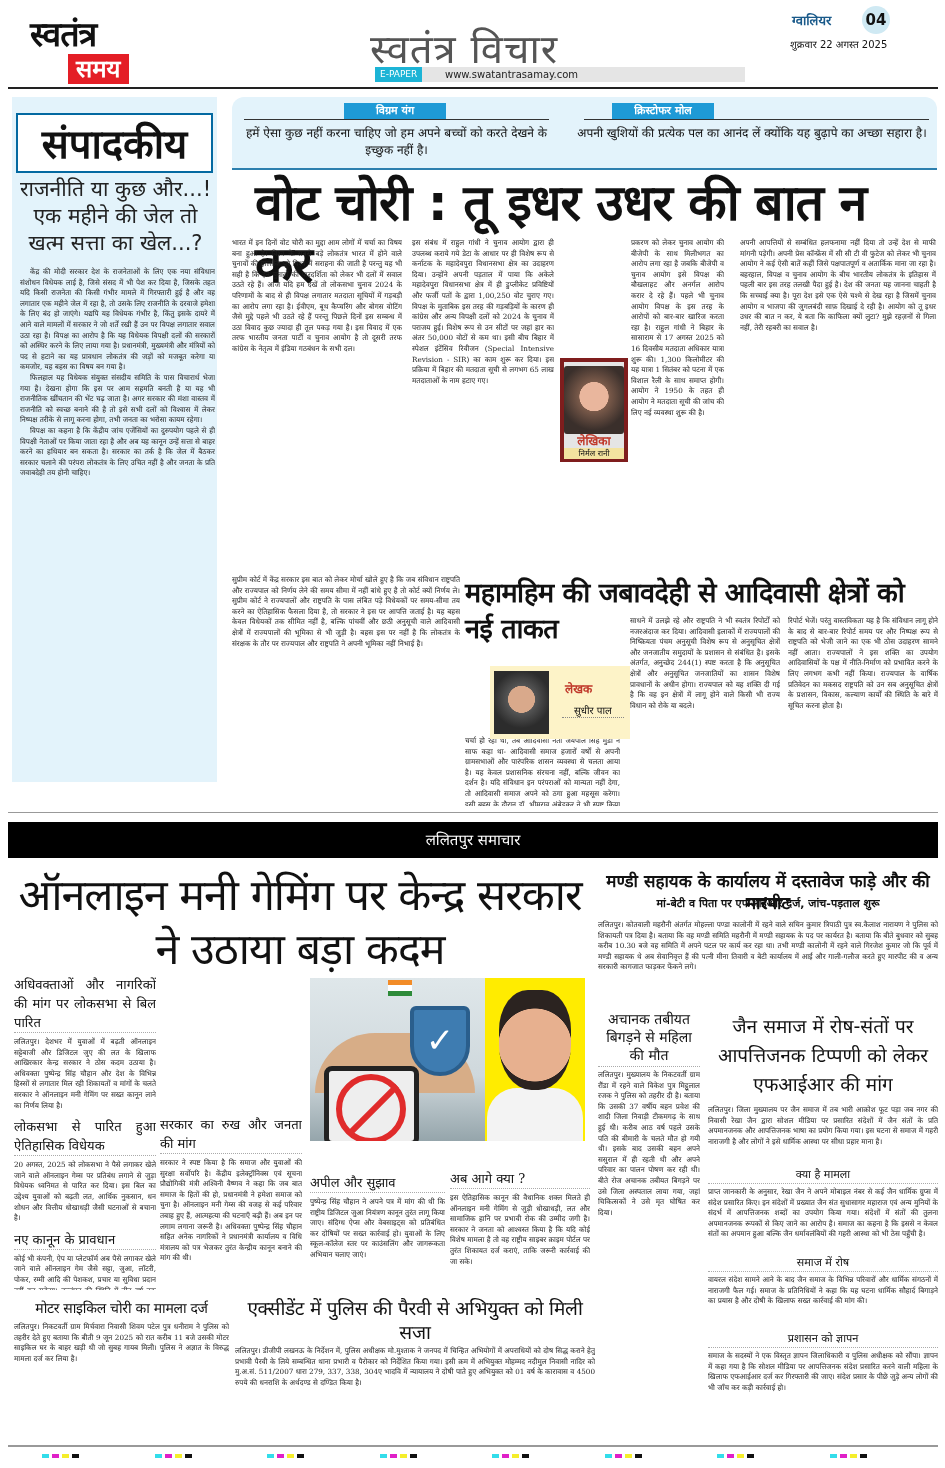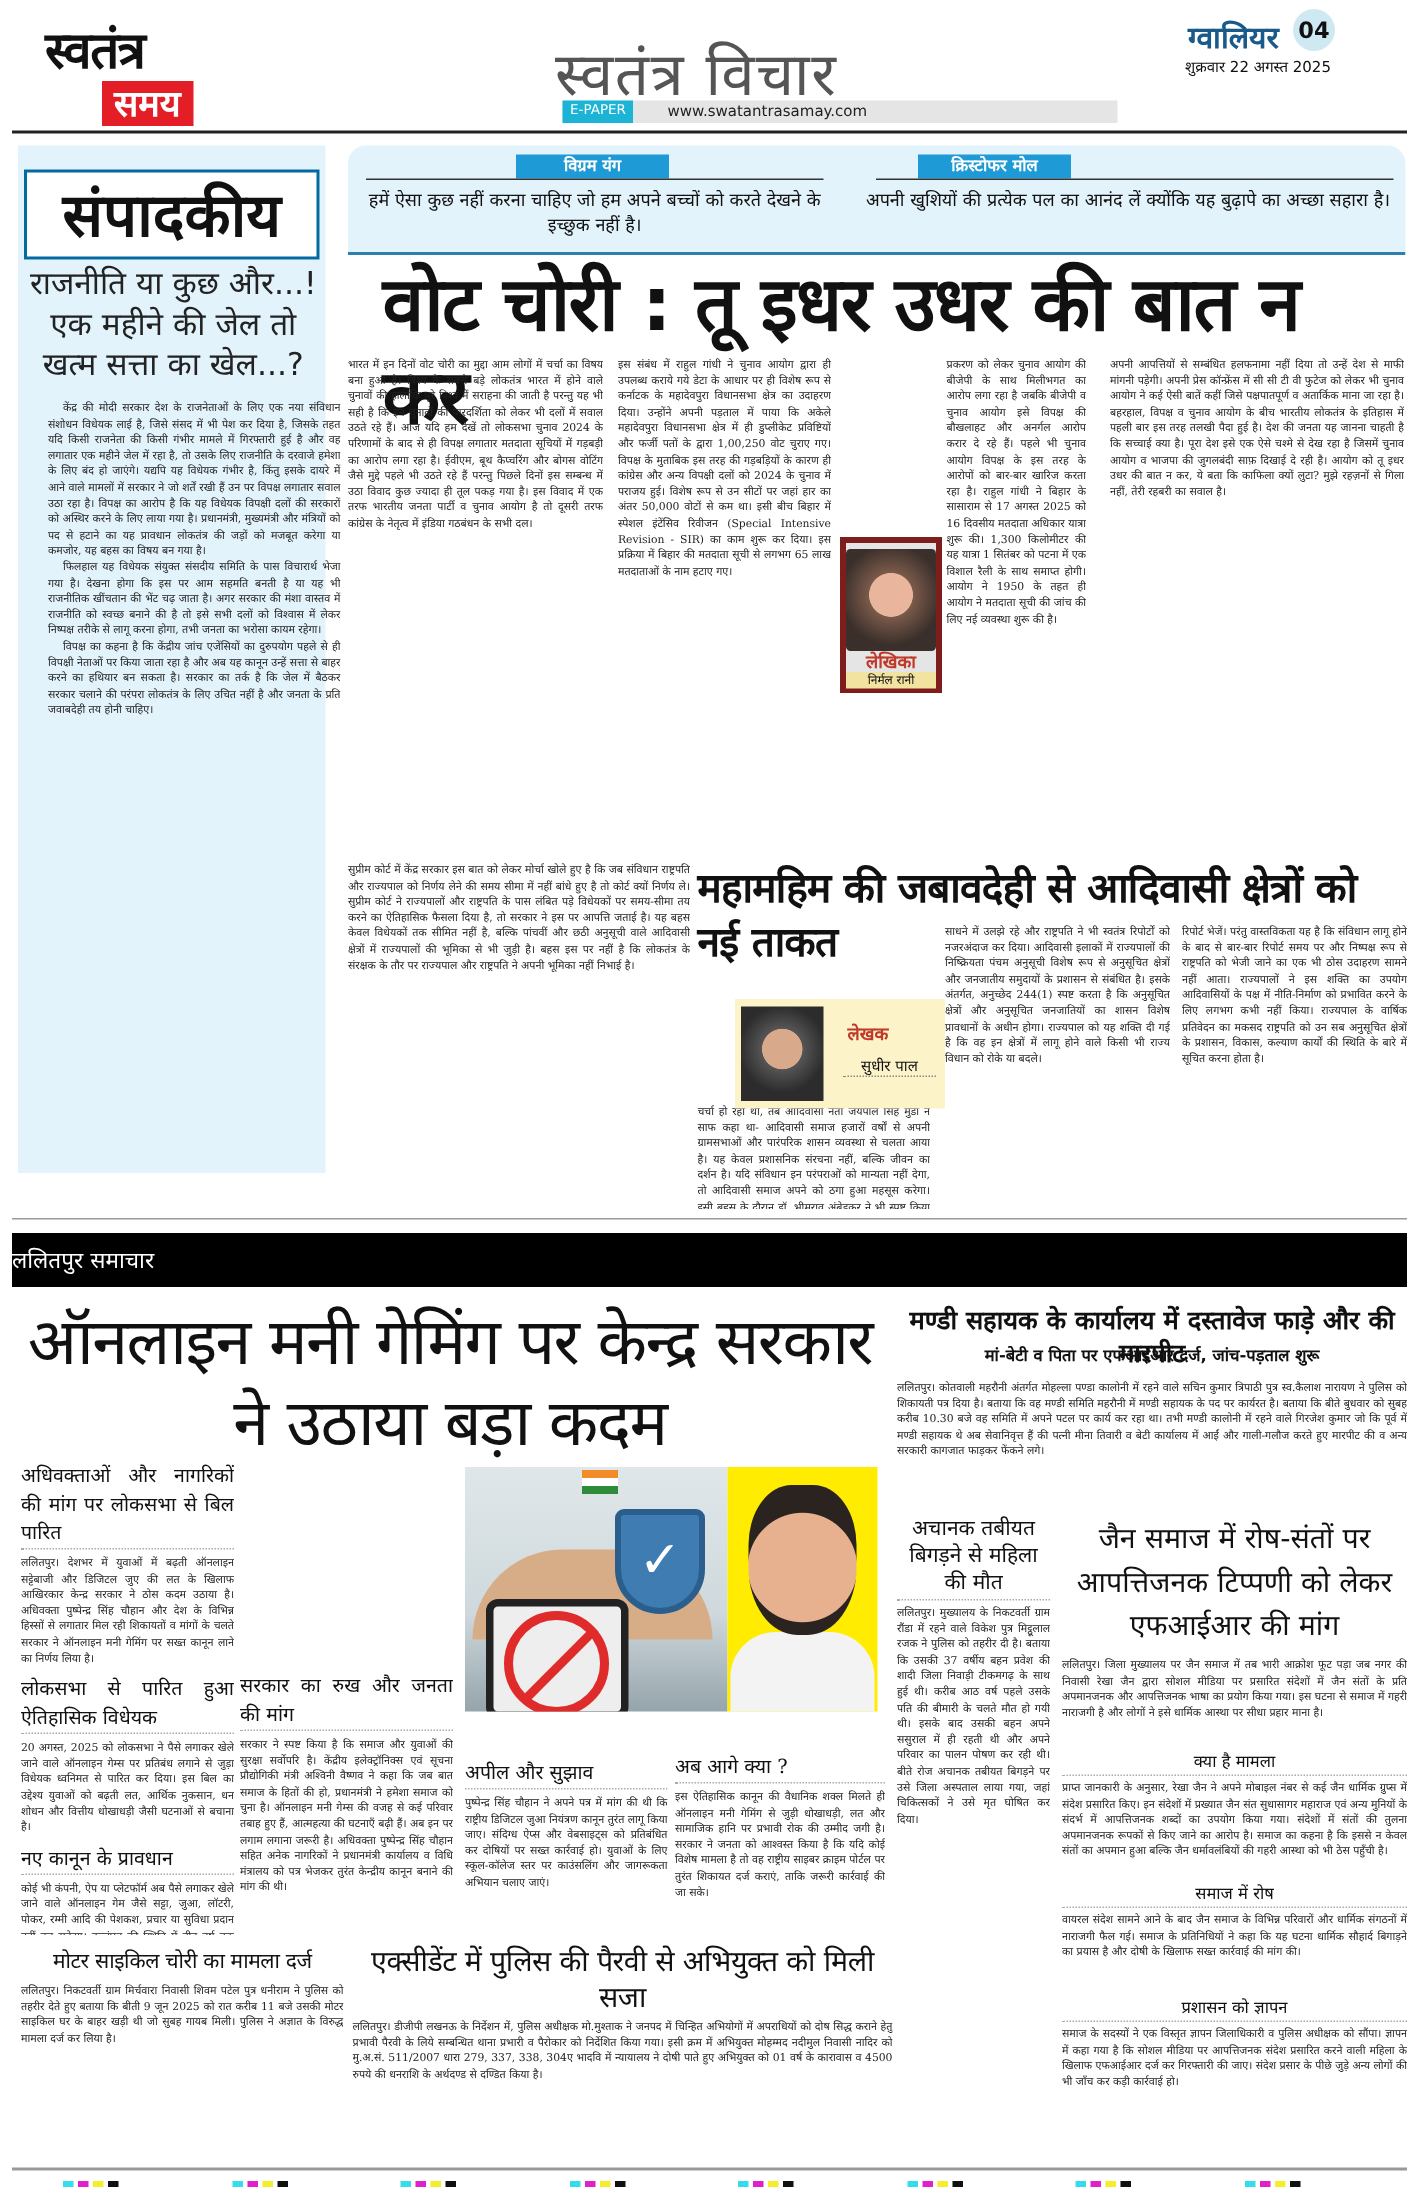--- a/index.html
+++ b/index.html
@@ -8,50 +8,50 @@
 .txt{font-family:"DejaVu Serif",serif;font-size:7.2px;line-height:10.6px;color:#222;text-align:justify;overflow:hidden}
 .txt p{text-indent:10px}
 
 #logo{left:30px;top:14px;width:125px;height:72px}
 #logo .l1{font-size:34px;font-weight:bold;line-height:40px;color:#111;letter-spacing:-1px}
 #logo .l2{position:absolute;left:38px;top:40px;background:#e41e26;color:#fff;font-size:24px;font-weight:bold;padding:0 8px;line-height:30px}
 #pagetitle{left:370px;top:20px;font-size:40px;color:#555;font-weight:normal;letter-spacing:1px}
 #ebar{left:375px;top:67px;width:370px;height:15px;background:#e5e5e5}
 #epaper{position:absolute;left:0;top:0;background:#1cb4d6;color:#fff;font-size:9px;padding:0 5px;line-height:15px}
 #url{position:absolute;left:70px;top:0;font-size:10px;line-height:15px;color:#222}
-#city{left:792px;top:11px;font-size:20px;font-weight:bold;color:#1a5a8a}
+#city{left:792px;top:11px;font-size:13px;font-weight:bold;color:#1a5a8a}
 #pgnum{left:862px;top:6px;width:28px;height:28px;border-radius:50%;background:#cfe9f3;font-size:15px;font-weight:bold;text-align:center;line-height:28px;color:#111}
 #date{left:790px;top:37px;font-size:10px;color:#111}
 #hr1{left:8px;top:87px;width:930px;height:2px;background:#222}
 
 #edbox{left:12px;top:97px;width:205px;height:685px;background:#e3f3fb}
 #edtitle{left:16px;top:113px;width:197px;height:60px;background:#fff;border:2px solid #0369a1;font-size:40px;font-weight:bold;text-align:center;line-height:58px}
 #edhead{left:18px;top:176px;width:195px;font-size:21px;line-height:27px;text-align:center;color:#222}
-#edbody{left:32px;top:267px;width:195px;height:510px}
+#edbody{left:20px;top:267px;width:195px;height:510px}
 
 #qbox{left:232px;top:97px;width:705px;height:73px;background:#e3f3fb;border-radius:12px 12px 0 0;border-bottom:2px solid #2d7fae}
 .qlab{position:absolute;top:6px;background:#1e9ad6;color:#fff;font-size:11px;font-weight:bold;text-align:center;line-height:14px;padding:1px 0}
 .qline{position:absolute;top:22px;height:1px;background:#333}
 .qtxt{position:absolute;top:28px;font-size:12px;line-height:17px;text-align:center;color:#111}
 
 #mainhead{left:255px;top:172px;width:680px;font-size:50px;font-weight:bold;line-height:62px;letter-spacing:-1px;color:#111}
 .col{position:absolute}
 #writer1{left:560px;top:358px;width:68px;height:104px;background:#e5e5e5;border:4px solid #7f1d1d}
 .photo1{width:60px;height:68px;margin:4px auto 0;border-radius:3px;background:radial-gradient(circle at 50% 45%,#e9b69d 30%,#7a5a4a 31%,#3a2f2b 70%)}
 #writer1 .lbl{font-size:12px;color:#c0392b;font-weight:bold;text-align:center;line-height:14px}
 #writer1 .nm{font-size:8px;text-align:center;background:#f3e3a0;line-height:11px}
 
 #sec2head{left:465px;top:575px;width:475px;font-size:27px;font-weight:bold;line-height:36px;letter-spacing:-0.5px}
 #writer2{left:490px;top:666px;width:140px;height:73px;background:#fdf3c8}
 .photo2{position:absolute;left:4px;top:5px;width:55px;height:63px;background:radial-gradient(circle at 50% 45%,#d9a98b 30%,#555 31%,#2c2c2c 65%)}
 #writer2 .lbl{position:absolute;left:75px;top:14px;font-size:12px;color:#c0392b;font-weight:bold}
 #writer2 .nm{position:absolute;left:72px;top:37px;font-size:10px;border-bottom:1px dotted #888;width:62px;text-align:center}
 
 #hr2{left:8px;top:812px;width:930px;height:1px;background:#999}
-#lbanner{left:8px;top:822px;width:930px;height:36px;background:#000;color:#fff;font-size:15px;line-height:36px}
+#lbanner{left:8px;top:822px;width:930px;height:36px;background:#000;color:#fff;font-size:15px;text-align:center;line-height:36px}
 #gamehead{left:10px;top:868px;width:580px;font-size:43px;font-weight:normal;line-height:54px;text-align:center;letter-spacing:-1px}
 #mandihead{left:598px;top:870px;width:340px;font-size:17px;font-weight:bold;line-height:22px;text-align:center}
 #mandisub{left:598px;top:896px;width:340px;font-size:11px;font-weight:bold;line-height:15px;text-align:center}
 .subh{font-size:13px;line-height:19px;border-bottom:1px dotted #aaa;color:#111;margin-bottom:4px}
 #gimg{left:310px;top:978px;width:175px;height:163px;background:linear-gradient(#dfe7ea 0%,#cfd8dc 60%,#95a5ab 100%);overflow:hidden}
 .parl{position:absolute;left:5px;top:55px;width:160px;height:60px;background:#d7ad87;border-radius:70px 70px 0 0}
 .shield{position:absolute;left:100px;top:28px;width:60px;height:70px;background:#3e7cb1;border-radius:6px 6px 30px 30px;border:4px solid #2a5e8c;color:#fff;font-size:34px;text-align:center;line-height:60px}
 .phone{position:absolute;left:14px;top:88px;width:95px;height:80px;border:5px solid #222;border-radius:8px;background:#eee}
 .ban{position:absolute;left:26px;top:96px;width:70px;height:70px;border:6px solid #e02b2b;border-radius:50%}
 .ban::after{content:"";position:absolute;left:-3px;top:27px;width:68px;height:6px;background:#e02b2b;transform:rotate(-45deg)}

